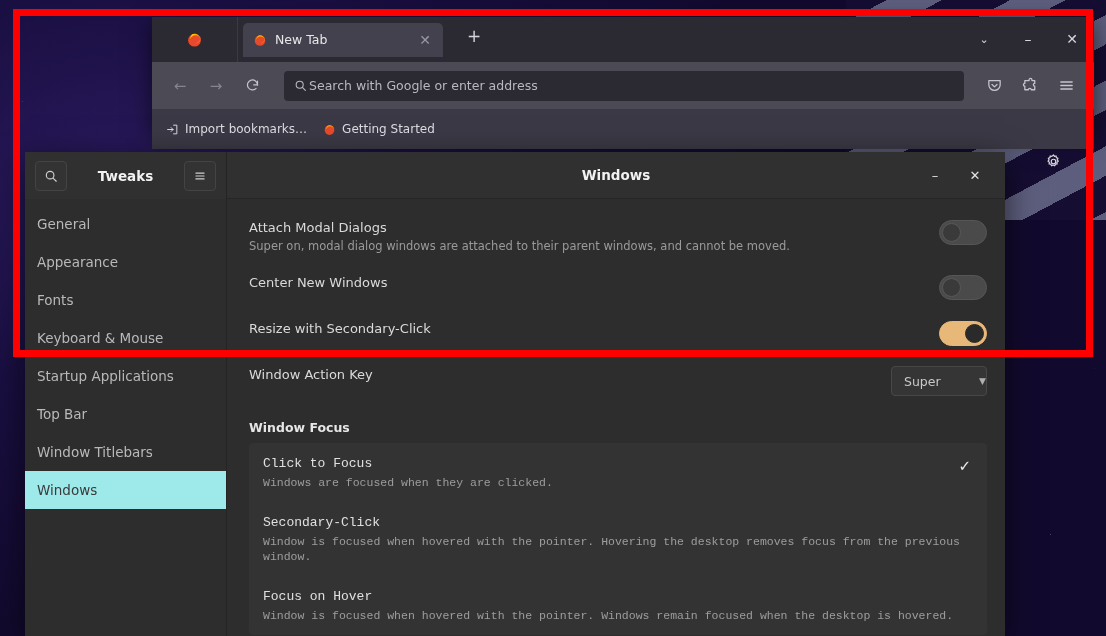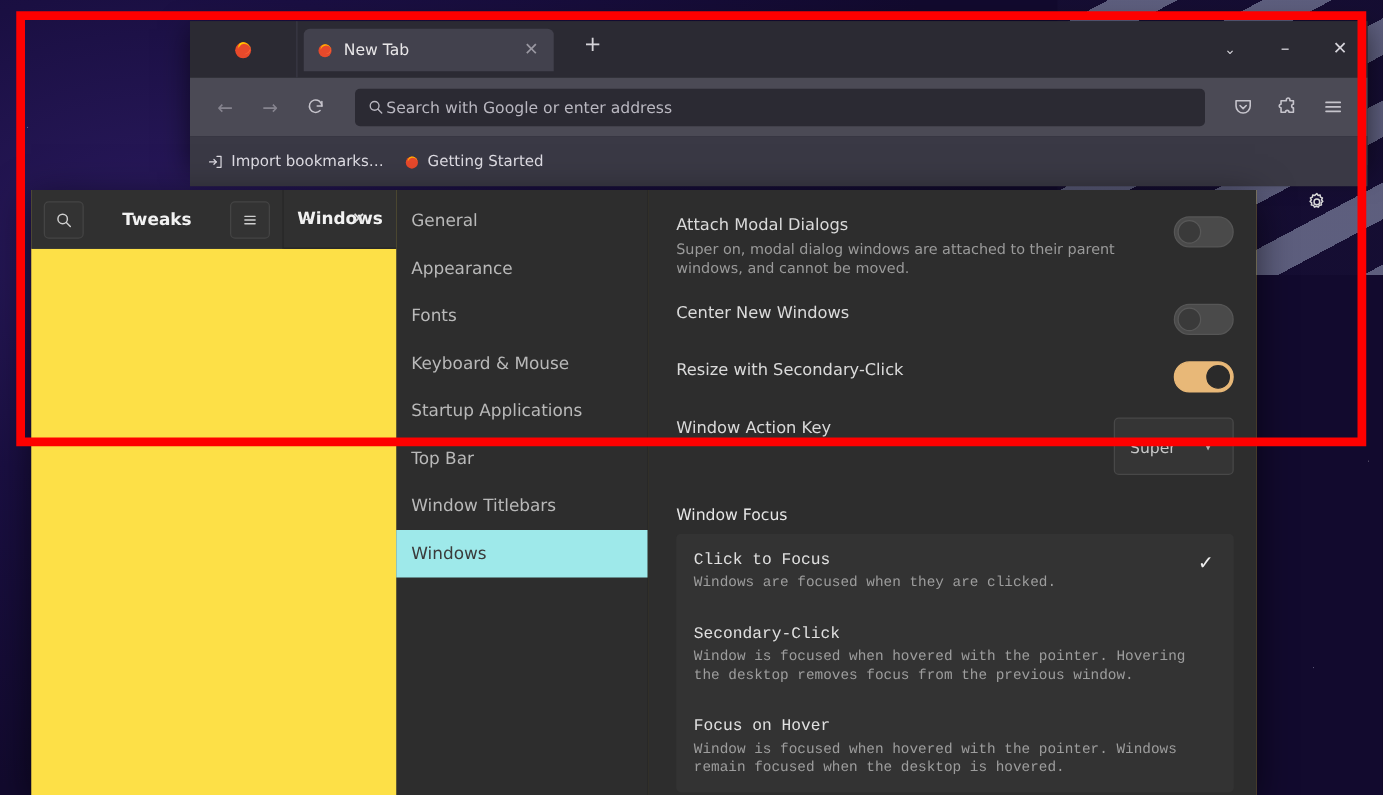--- a/index.html
+++ b/index.html
@@ -83,22 +83,22 @@
   .nav-right { display: flex; align-items: center; gap: 4px; }
 
   .ff-bookmarks {
     height: 40px; background: #3a3945; display: flex; align-items: center; padding: 0 14px; gap: 16px;
   }
   .bm-item { display: flex; align-items: center; gap: 6px; color: #dedce3; font-size: 12px; }
 
   
   #tweaks {
     position: absolute; left: 25px; top: 152px; width: 980px; height: 484px;
-    background: #fde047; box-shadow: 0 8px 30px rgba(0,0,0,.6);
-    display: flex; overflow: hidden;
+    background: #c4b5fd; box-shadow: 0 8px 30px rgba(0,0,0,.6);
+    display: flex; flex-direction: column; overflow: hidden;
   }
   .tw-header { height: 47px; display: flex; background: #303030; flex: 0 0 auto; }
   .tw-header-left {
     width: 202px; display: flex; align-items: center; padding: 0 10px;
     border-right: 1px solid #242424; background: #303030; gap: 8px;
   }
   .hdr-btn {
     width: 32px; height: 30px; border: 1px solid #444; border-radius: 4px;
     display: flex; align-items: center; justify-content: center;
     color: #cfcfcf; font-size: 13px; background: #333;
@@ -141,27 +141,27 @@
   }
   .toggle .knob {
     position: absolute; top: 2px; left: 2px; width: 19px; height: 19px;
     border-radius: 50%; background: #3a3a3a; border: 1px solid #585858;
   }
   .toggle.on { background: #e8b878; border-color: #e8b878; }
   .toggle.on .knob { left: auto; right: 2px; background: #2a2a2a; border-color: #2a2a2a; }
   .toggle.off-dim { background: #3f3f3f; border-color: #4a4a4a; }
 
   .dropdown {
-    min-width: 96px; height: 46px; background: #353535; border: 1px solid #484848;
+    min-width: 96px; height: 30px; background: #353535; border: 1px solid #484848;
     border-radius: 4px; display: flex; align-items: center; justify-content: space-between;
-    padding: 0 16px 0 12px; color: #c9c9c9; font-size: 12.5px; flex: 0 0 auto;
+    padding: 0 0 0 12px; color: #c9c9c9; font-size: 12.5px; flex: 0 0 auto;
   }
   .dropdown .caret { font-size: 9px; color: #b0b0b0; margin-left: 10px; }
 
-  .section-head { color: #e6e6e6; font-size: 12.5px; font-weight: normal; margin: 14px 0 8px 0; }
+  .section-head { color: #e6e6e6; font-size: 12.5px; font-weight: bold; margin: 14px 0 8px 0; }
 
   .focus-list { background: #333333; border-radius: 4px; overflow: hidden; }
   .focus-item { display: flex; align-items: flex-start; padding: 12px 16px 12px 14px; min-height: 55px; }
   .focus-text { flex: 1; font-family: Liberation Mono, monospace; }
   .focus-title { color: #e0e0e0; font-size: 13px; line-height: 17px; }
   .focus-sub { color: #9d9d9d; font-size: 11.5px; margin-top: 3px; line-height: 15px; }
   .focus-check { color: #f0f0f0; font-size: 15px; padding-top: 2px; }
 
   .gear-float { position: absolute; left: 1045px; top: 153px; color: #d8d8d8; font-size: 16px; }
 

